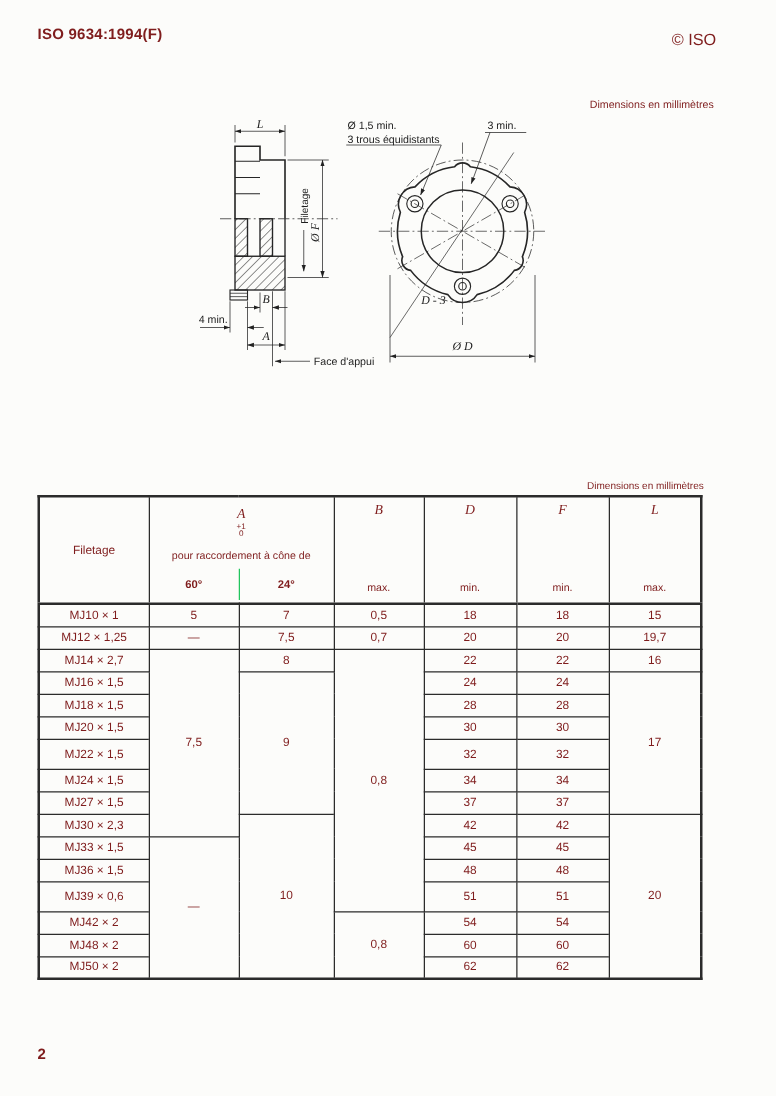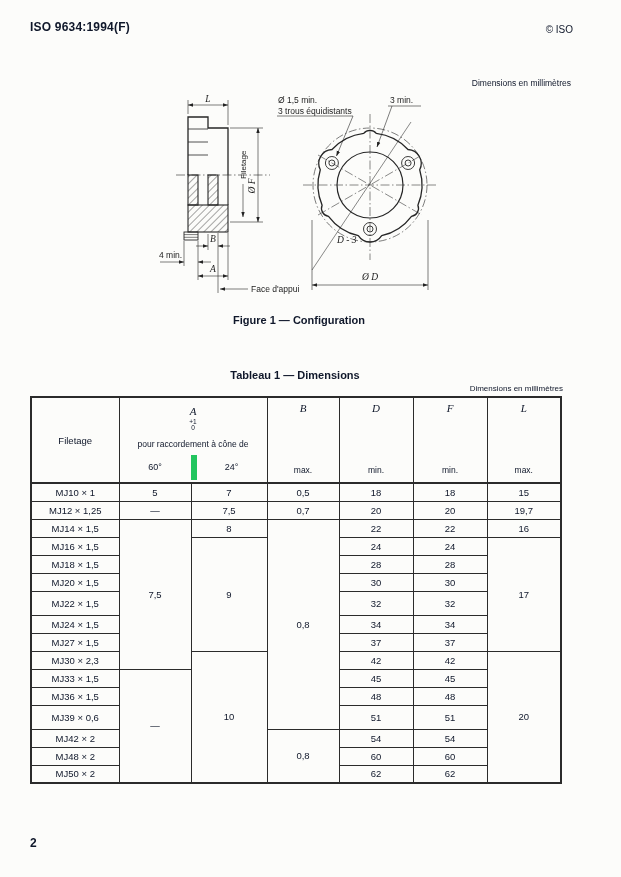--- a/index.html
+++ b/index.html
@@ -1,20 +1,20 @@
 <!DOCTYPE html>
 <html><head>
 <meta charset="utf-8">
 <style>
   html,body{margin:0;padding:0;background:#d8d8d4;}
   .page{position:relative;width:621px;height:877px;margin:0 auto;background:#fcfcfa;
-        font-family:"Liberation Sans",sans-serif;color:#0f172a;overflow:hidden;}
+        font-family:"Liberation Sans",sans-serif;color:#7f1d1d;overflow:hidden;}
   .abs{position:absolute;}
   .doc-ref{left:30px;top:20px;font-size:12px;font-weight:bold;letter-spacing:.2px;}
-  .copyright{right:48px;top:24px;font-size:10px;margin-left:28px;}
+  .copyright{right:48px;top:24px;font-size:13px;margin-left:28px;}
   .fig-units{right:50px;top:78px;font-size:8.5px;}
   .fig-caption{left:0;top:314px;width:598px;text-align:center;font-size:11px;font-weight:bold;}
   .tbl-title{left:0;top:369px;width:590px;text-align:center;font-size:11px;font-weight:bold;}
   .tbl-units{right:58px;top:384px;font-size:8px;}
   .page-num{left:30px;top:836px;font-size:12px;font-weight:bold;}
   svg.fig{left:140px;top:90px;}
   svg text{font-family:"Liberation Sans",sans-serif;font-size:8.5px;fill:#1d1d1d;}
   svg text.dim{font-family:"Liberation Serif",serif;font-style:italic;font-size:9.5px;}
   svg text.rot{font-size:8px;}
 
@@ -27,22 +27,22 @@
   col.c-b{width:72px;} col.c-d{width:74px;} col.c-f{width:74px;} col.c-l{width:74px;}
   tr.r{height:18px;padding-left:36px;} tr.r-tall{height:24px;}
   th.h-fil{font-weight:bold;font-size:9.5px;}
   th.h-grp{height:84px;vertical-align:top;}
   .letter{font-family:"Liberation Serif",serif;font-style:italic;font-size:11px;padding-top:4px;}
   .h-col{display:flex;flex-direction:column;justify-content:space-between;height:84px;}
   .lim{font-size:8.5px;padding-bottom:7px;margin-top:22px;}
   .a-tol{font-size:6.5px;line-height:6.5px;padding-top:2px;}
   .a-note{font-size:8.5px;padding-top:7px;}
   .a-degs{display:flex;height:25px;margin-top:6px;align-items:center;}
-  .a-degs .deg{font-size:9px;}
-  .deg60{flex:0 0 71px;} .deg24{flex:1;border-left:6px solid #22c55e;height:25px;line-height:25px;text-align:center;}
+  .a-degs .deg{font-size:9px;font-weight:bold;}
+  .deg60{flex:0 0 71px;} .deg24{flex:1;border-left:1px solid #22c55e;height:25px;line-height:25px;text-align:center;}
 </style>
 </head>
 <body>
 
 <div class="page">
 
   <div class="abs doc-ref">ISO 9634:1994(F)</div>
   <div class="abs copyright">© ISO</div>
   <div class="abs fig-units">Dimensions en millimètres</div>
 
@@ -150,22 +150,20 @@
       <line x1="288" y1="130" x2="288" y2="200" stroke-width="0.6"></line>
       <line x1="172" y1="195" x2="288" y2="195" stroke-width="0.6" marker-start="url(#arr)" marker-end="url(#arr)"></line>
     </g>
     <text x="138" y="13">Ø 1,5 min.</text>
     <text x="138" y="24">3 trous équidistants</text>
     <text x="250" y="13">3 min.</text>
     <text class="dim" x="197" y="153" font-size="8.5">D - 3</text>
     <text class="dim" x="230" y="190" text-anchor="middle">Ø D</text>
   </svg>
 
-  <div class="abs fig-caption">Figure 1 — Configuration</div>
-  <div class="abs tbl-title">Tableau 1 — Dimensions</div>
   <div class="abs tbl-units">Dimensions en millimètres</div>
 
   <table class="dims">
     <colgroup>
       <col class="c-fil">
         <col class="c-a60">
         <col class="c-a24">
       <col class="c-b">
         <col class="c-d">
         <col class="c-f">
@@ -225,21 +223,21 @@
       <tr class="r">
         <td>MJ12 × 1,25</td>
         <td>—</td>
         <td>7,5</td>
         <td>0,7</td>
         <td>20</td>
         <td>20</td>
         <td>19,7</td>
       </tr>
       <tr class="r">
-        <td>MJ14 × 1,5</td>
+        <td>MJ14 × 2,7</td>
         <td rowspan="8">7,5</td>
         <td>8</td>
         <td rowspan="11">0,8</td>
         <td>22</td>
         <td>22</td>
         <td>16</td>
       </tr>
       <tr class="r">
         <td>MJ16 × 1,5</td>
         <td rowspan="6">9</td>

